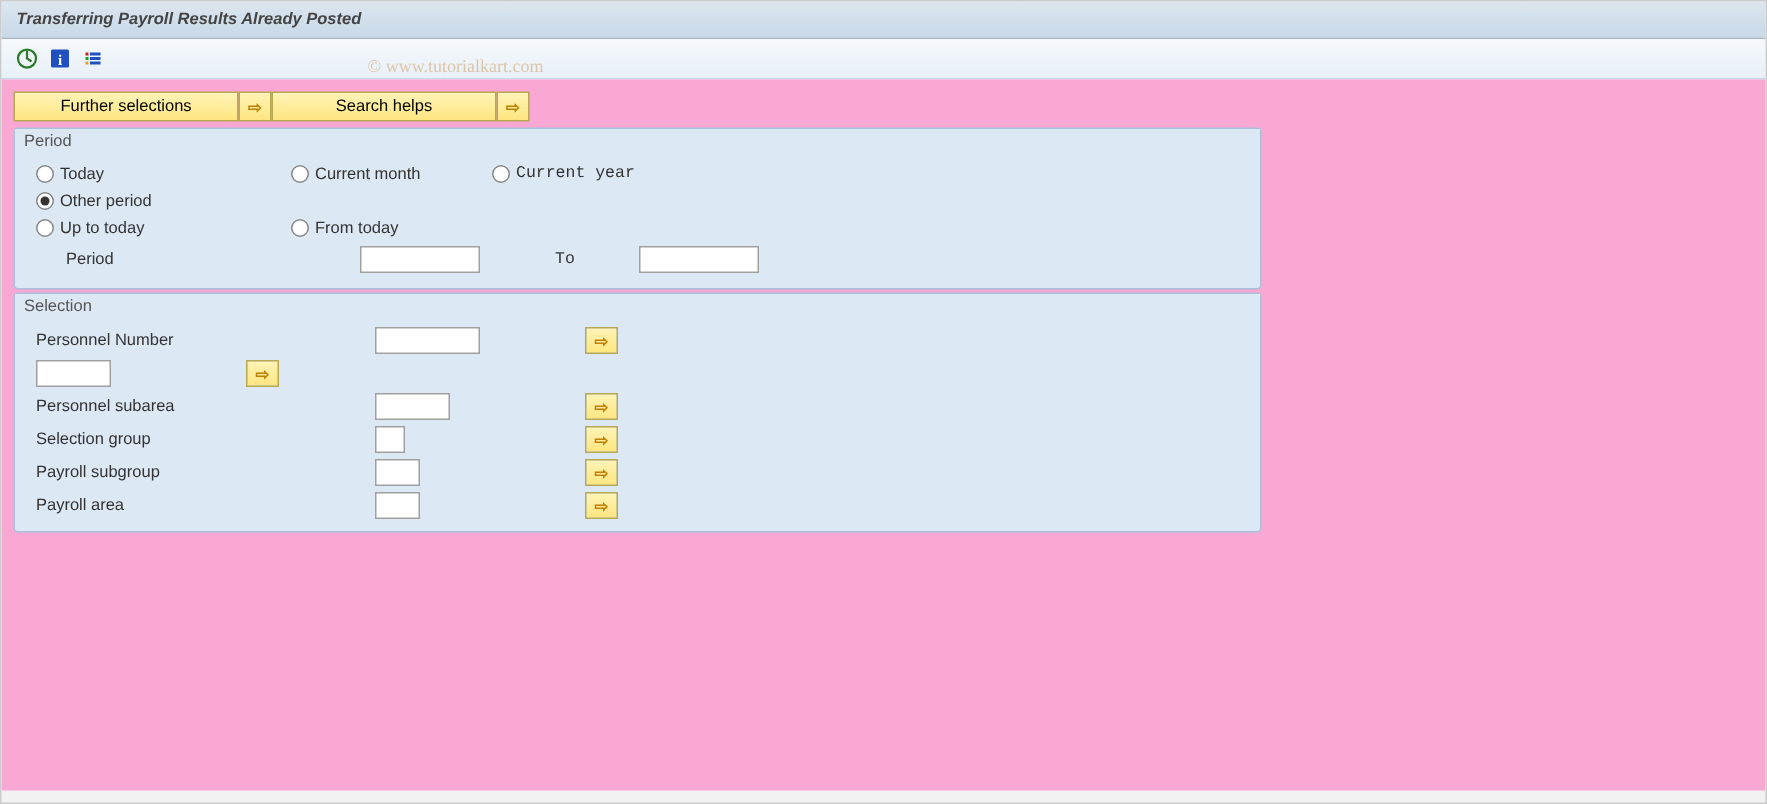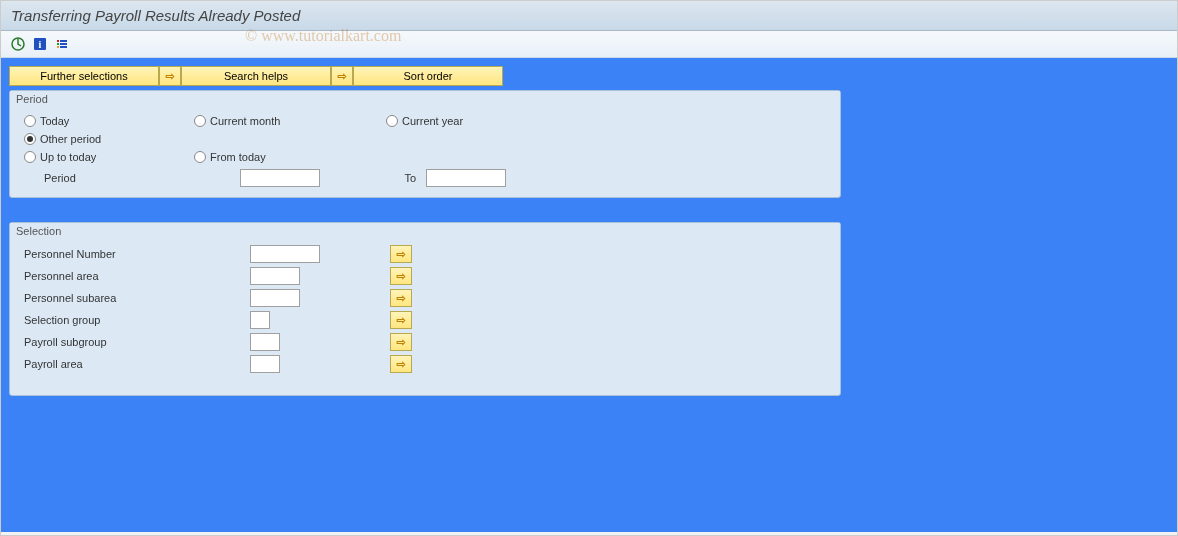--- a/index.html
+++ b/index.html
@@ -12,43 +12,43 @@
       overflow: hidden;
       position: relative;
       border: 1px solid #ccc;
     }
     .title-bar {
       background: linear-gradient(#dce6ef, #c8d9e8);
       padding: 6px 10px;
       border-bottom: 1px solid #a8b8c8;
     }
     .title-text {
-      font-size: 15px;
-      font-weight: normal;
+      font-size: 11px;
+      font-weight: bold;
       font-style: italic;
       color: #444;
     }
     .toolbar {
       background: linear-gradient(#f5f9fc, #e8f0f7);
       padding: 4px 8px;
       border-bottom: 1px solid #c8d8e8;
       display: flex;
       gap: 4px;
       align-items: center;
     }
     .tb-icon {
       width: 18px;
       height: 18px;
       display: inline-flex;
       align-items: center;
       justify-content: center;
       cursor: pointer;
     }
     .main-area {
-      background: #3b82f6;
+      background: #f9a8d4;
       padding: 8px;
       height: calc(100% - 60px);
     }
     .button-row {
       display: flex;
       gap: 0;
       margin-bottom: 4px;
     }
     .yellow-btn {
       background: linear-gradient(#fff4b8, #ffe680);
@@ -66,40 +66,40 @@
     .yellow-btn.narrow { width: 22px; }
     .arrow-glyph {
       color: #c08000;
       font-weight: bold;
       font-size: 11px;
     }
     .group-box {
       background: #dce9f5;
       border: 1px solid #a8c0d8;
       border-radius: 3px;
-      margin-bottom: 24px;
+      margin-bottom: 2px;
       width: 832px;
     }
     .group-title {
       font-size: 11px;
       color: #555;
       padding: 2px 6px;
       background: #dce9f5;
     }
     .group-body {
       padding: 8px 10px 10px 14px;
     }
     .radio-row {
       display: flex;
       align-items: center;
       margin-bottom: 6px;
     }
     .radio-col1 { width: 170px; }
-    .radio-col2 { width: 192px; }
-    .radio-col3 { width: 170px; }
+    .radio-col2 { width: 134px; }
+    .radio-col3 { width: 170px; font-family: Liberation Mono, monospace; }
     .radio-cell {
       display: flex;
       align-items: center;
       gap: 4px;
     }
     .radio {
       width: 12px;
       height: 12px;
       border: 1px solid #888;
       border-radius: 50%;
@@ -144,23 +144,23 @@
       height: 18px;
       background: linear-gradient(#fff4b8, #ffe680);
       border: 1px solid #b8a850;
       display: inline-flex;
       align-items: center;
       justify-content: center;
       cursor: pointer;
     }
     .watermark {
       position: absolute;
-      top: 26px;
+      top: 36px;
       left: 244px;
-      font-size: 16px;
+      font-size: 12px;
       color: rgba(200, 130, 50, 0.4);
       font-family: Georgia, serif;
       pointer-events: none;
     }
   </style>
 </head>
 <body>
 
 <div class="title-bar">
   <span class="title-text">Transferring Payroll Results Already Posted</span>
@@ -194,21 +194,20 @@
 <div class="main-area">
   <div class="button-row">
     <button class="yellow-btn wide">Further selections</button>
     <button class="yellow-btn narrow">
         <span class="arrow-glyph">⇨</span>
       </button>
     <button class="yellow-btn wide">Search helps</button>
     <button class="yellow-btn narrow">
         <span class="arrow-glyph">⇨</span>
       </button>
-    <button class="yellow-btn wide">Sort order</button>
   </div>
 
   <div class="group-box">
     <div class="group-title">Period</div>
     <div class="group-body">
       <div class="radio-row">
         <div class="radio-col1 radio-cell">
             <span class="radio"></span>
             <span class="lbl">Today</span>
           </div>
@@ -233,40 +232,39 @@
             <span class="lbl">Up to today</span>
           </div>
         <div class="radio-col2 radio-cell">
             <span class="radio"></span>
             <span class="lbl">From today</span>
           </div>
       </div>
       <div class="period-fields">
         <span class="lbl" style="width:186px;">Period</span>
         <input class="text-input" style="width: 80px;" value="">
-        <span class="lbl" style="width:46px;text-align:right;margin-left:40px;">To</span>
+        <span class="lbl" style="width:46px;text-align:left;margin-left:40px;font-family:Liberation Mono, monospace;">To</span>
         <input class="text-input" style="width: 80px;" value="">
       </div>
     </div>
   </div>
 
   <div class="group-box">
     <div class="group-title">Selection</div>
-    <div class="group-body" id="selection-body" style="padding-top:4px;padding-bottom:20px;">
+    <div class="group-body" id="selection-body" style="padding-top:4px;padding-bottom:6px;">
         <div class="sel-row">
           <span class="sel-label lbl">Personnel Number</span>
           <span class="sel-input-cell"><input class="text-input" style="width: 70px;"></span>
           <span class="sel-btn-cell">
             <span class="sel-arrow-btn">
               <span class="arrow-glyph">⇨</span>
             </span>
           </span>
         </div>
         <div class="sel-row">
-          <span class="sel-label lbl">Personnel area</span>
           <span class="sel-input-cell"><input class="text-input" style="width: 50px;"></span>
           <span class="sel-btn-cell">
             <span class="sel-arrow-btn">
               <span class="arrow-glyph">⇨</span>
             </span>
           </span>
         </div>
         <div class="sel-row">
           <span class="sel-label lbl">Personnel subarea</span>
           <span class="sel-input-cell"><input class="text-input" style="width: 50px;"></span>

